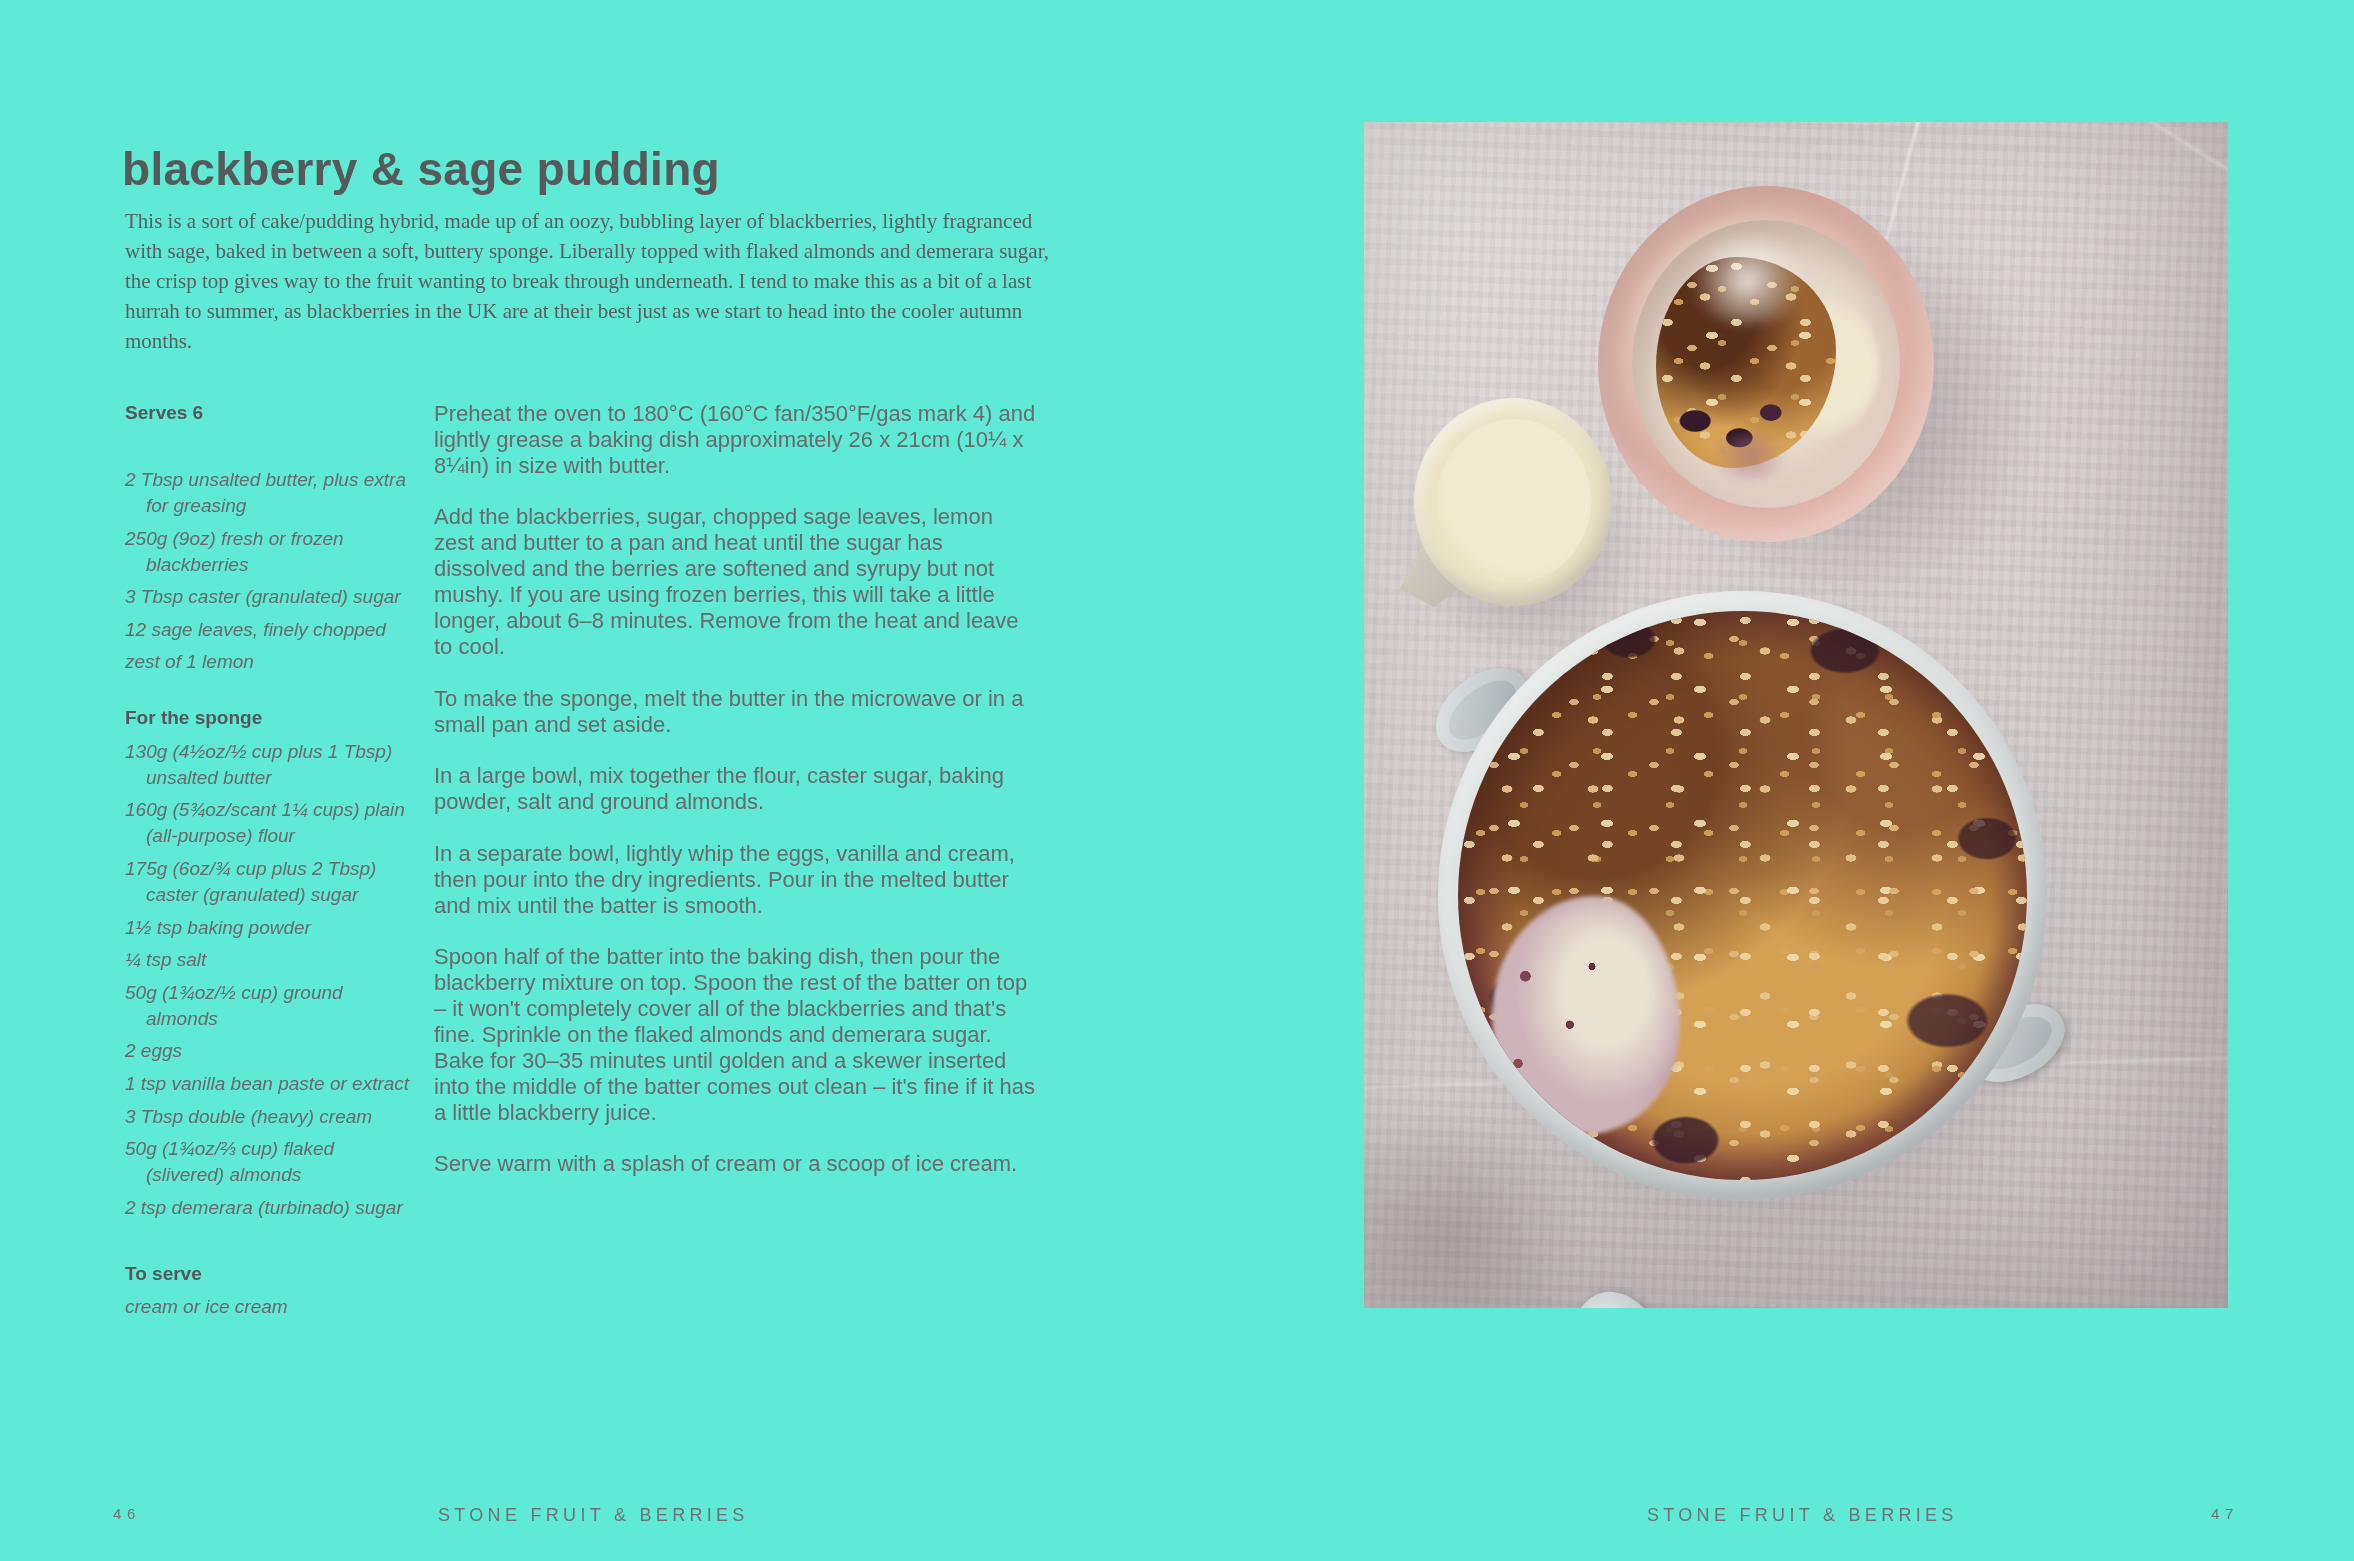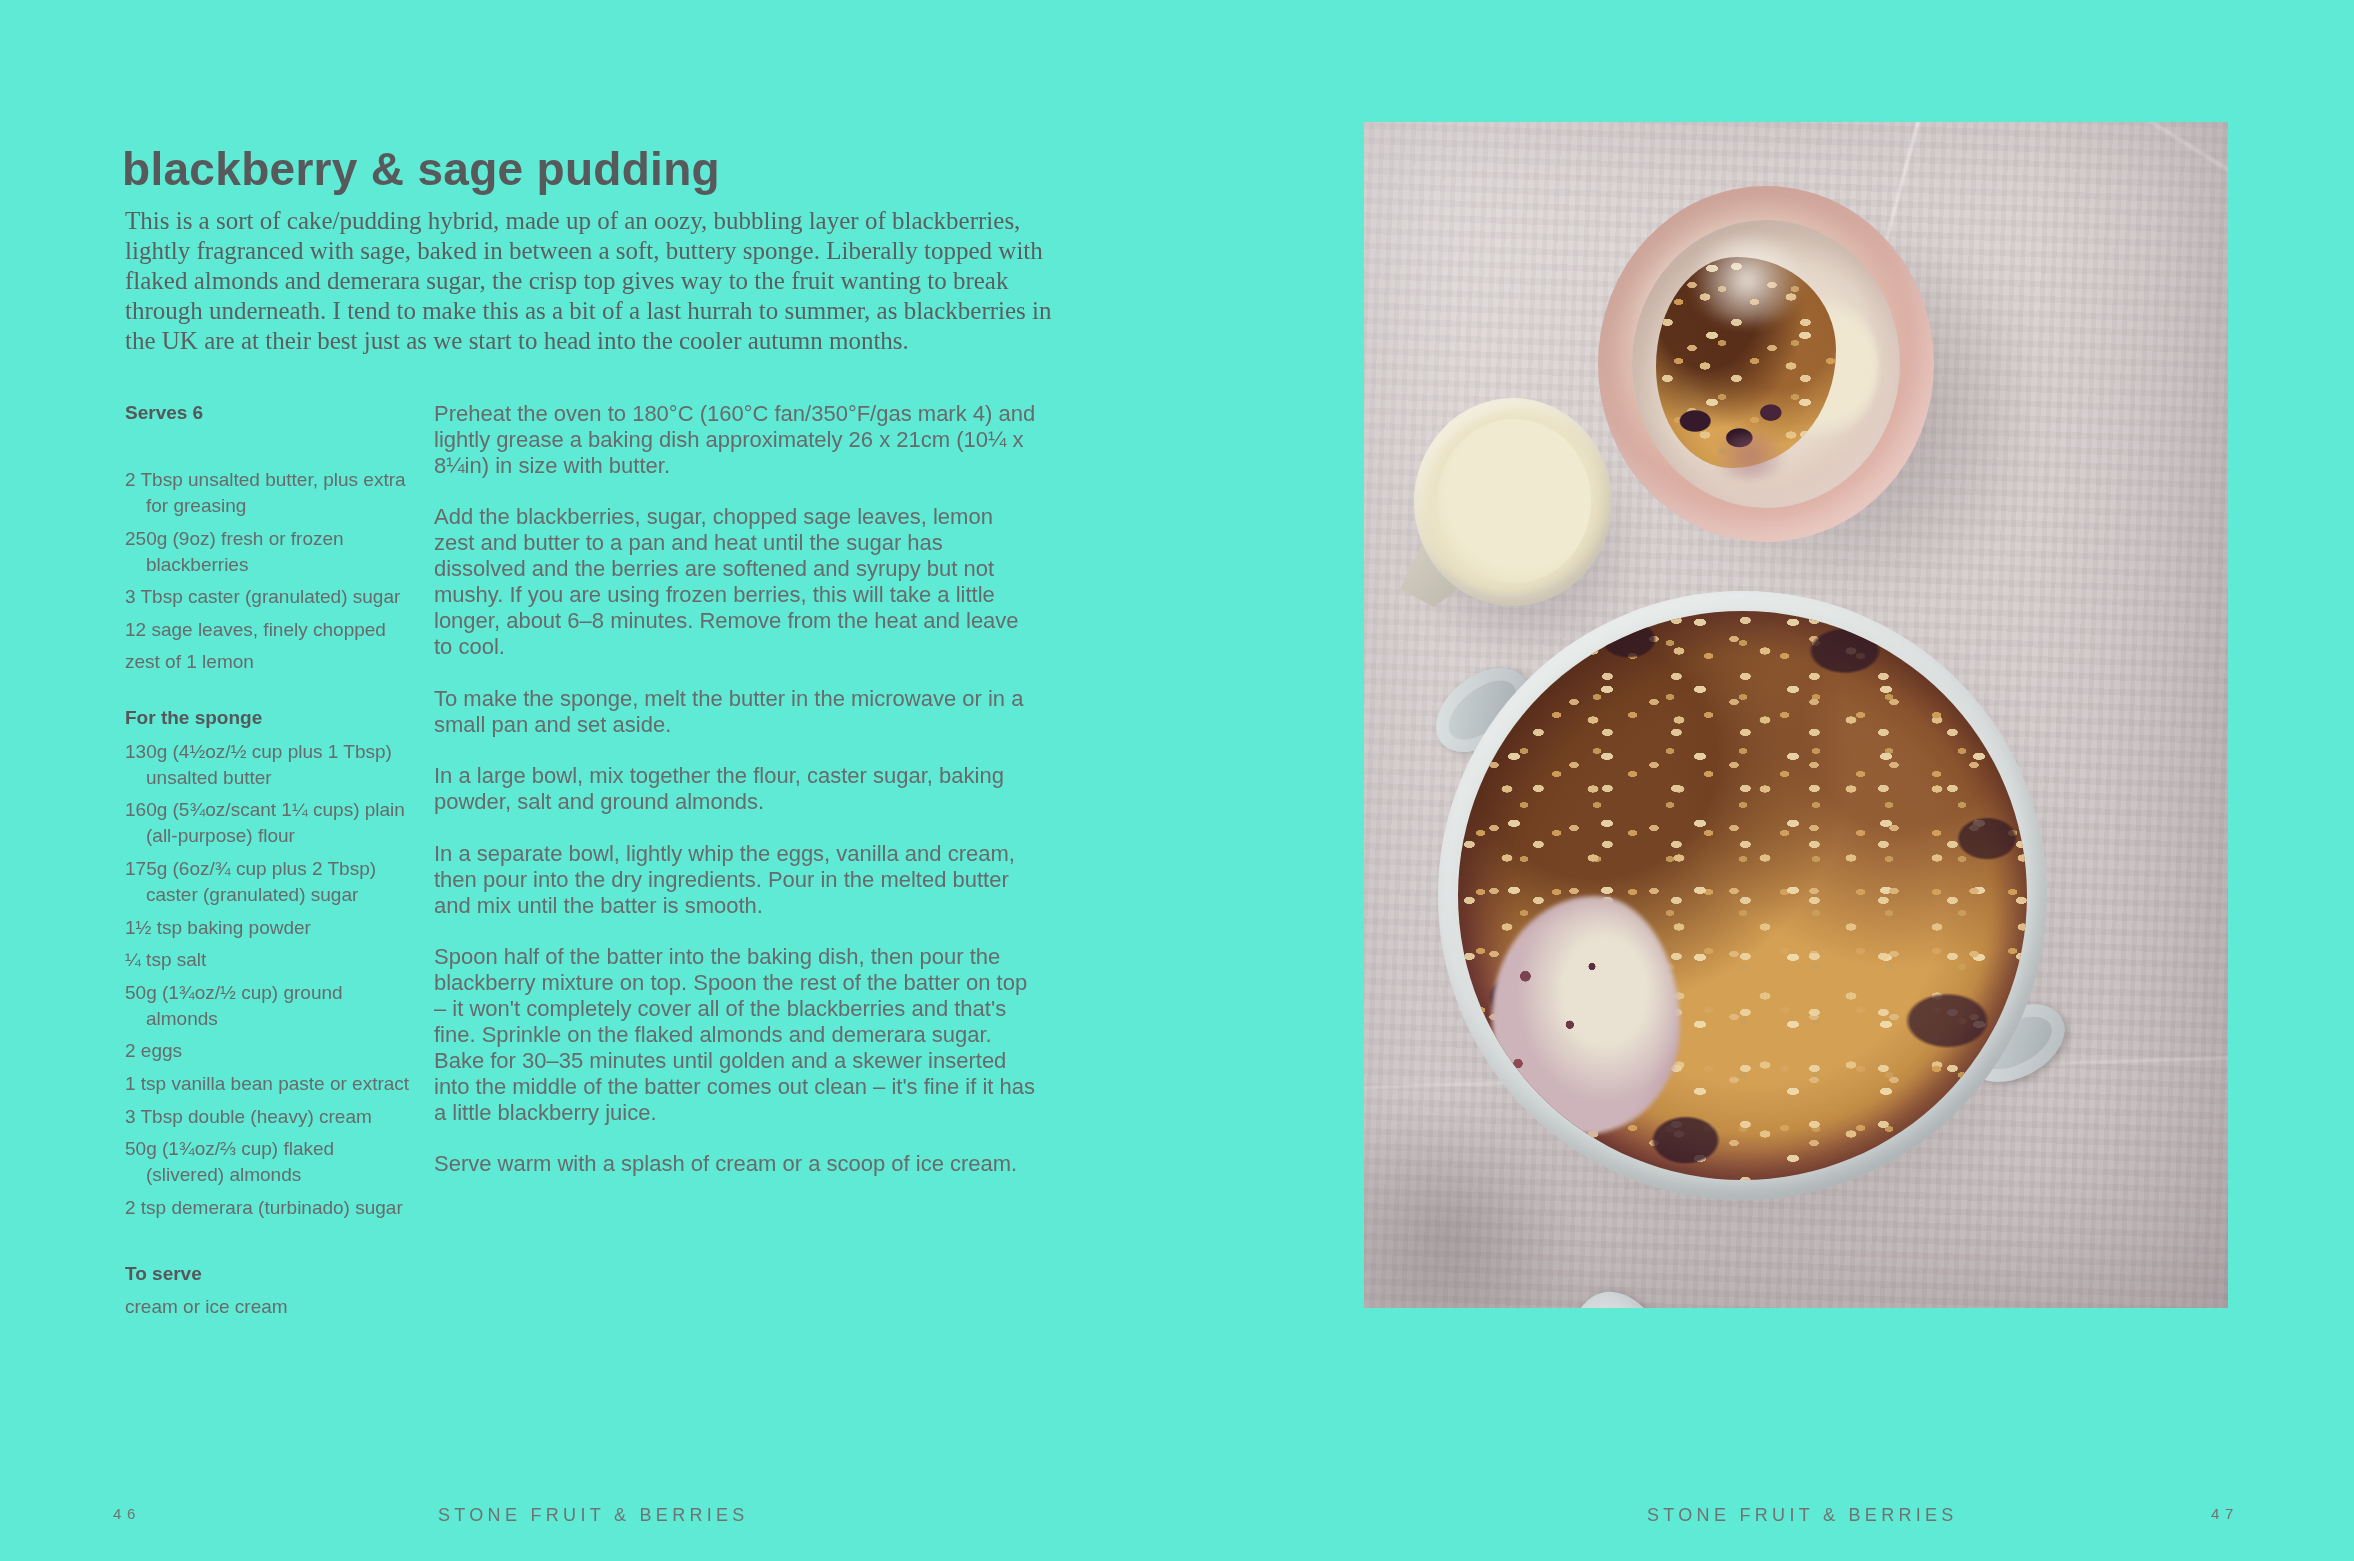--- a/index.html
+++ b/index.html
@@ -2,30 +2,30 @@
 <html style="font-size:15px"><head>
 <meta charset="utf-8">
 <style>
   html,body{margin:0;padding:0;background:#ffffff;}
   .spread{position:relative;width:2354px;height:1561px;background:#5eead4;overflow:hidden;
           font-family:"Liberation Sans",sans-serif;}
   
   .title{position:absolute;left:122px;top:111px;font-size:46px;font-weight:bold;
          color:#58595b;letter-spacing:0.3px;}
   .intro{position:absolute;left:125px;top:206px;width:927px;
-         font-family:"Liberation Serif",serif;font-size:25px;line-height:30px;
+         font-family:"Liberation Serif",serif;font-size:21px;line-height:30px;
          color:#5d5e60;margin:0;}
   .ingredients-col{position:absolute;left:125px;top:400px;width:290px;
          font-size:19px;line-height:26px;color:#696a6c;}
   .ing-heading{font-weight:bold;color:#56575a;}
   .serves{margin-bottom:41px;}
   .group-heading{margin-top:30px;margin-bottom:7.5px;}
   .toserve-heading{margin-top:40px;margin-bottom:7.5px;}
   ul.ing-list{list-style:none;margin:0;padding:0;}
-  li.ing{padding-left:21px;text-indent:-21px;margin-bottom:6.6px;}
+  li.ing{padding-left:21px;text-indent:-21px;margin-bottom:6.6px;font-style:italic;}
   .method-col{position:absolute;left:434px;top:401px;width:605px;
          font-size:22px;line-height:26px;color:#696a6c;}
   .method-col p{margin:0 0 25.4px 0;}
   
   .footer-item{position:absolute;top:1505px;font-size:18px;color:#717274;
          letter-spacing:4.3px;white-space:nowrap;}
   .pagenum{font-size:15px;letter-spacing:5.6px;}
   .pn-left{left:113px;text-align:right;}
   .section-left{left:438px;}
   .section-right{left:1647px;}

